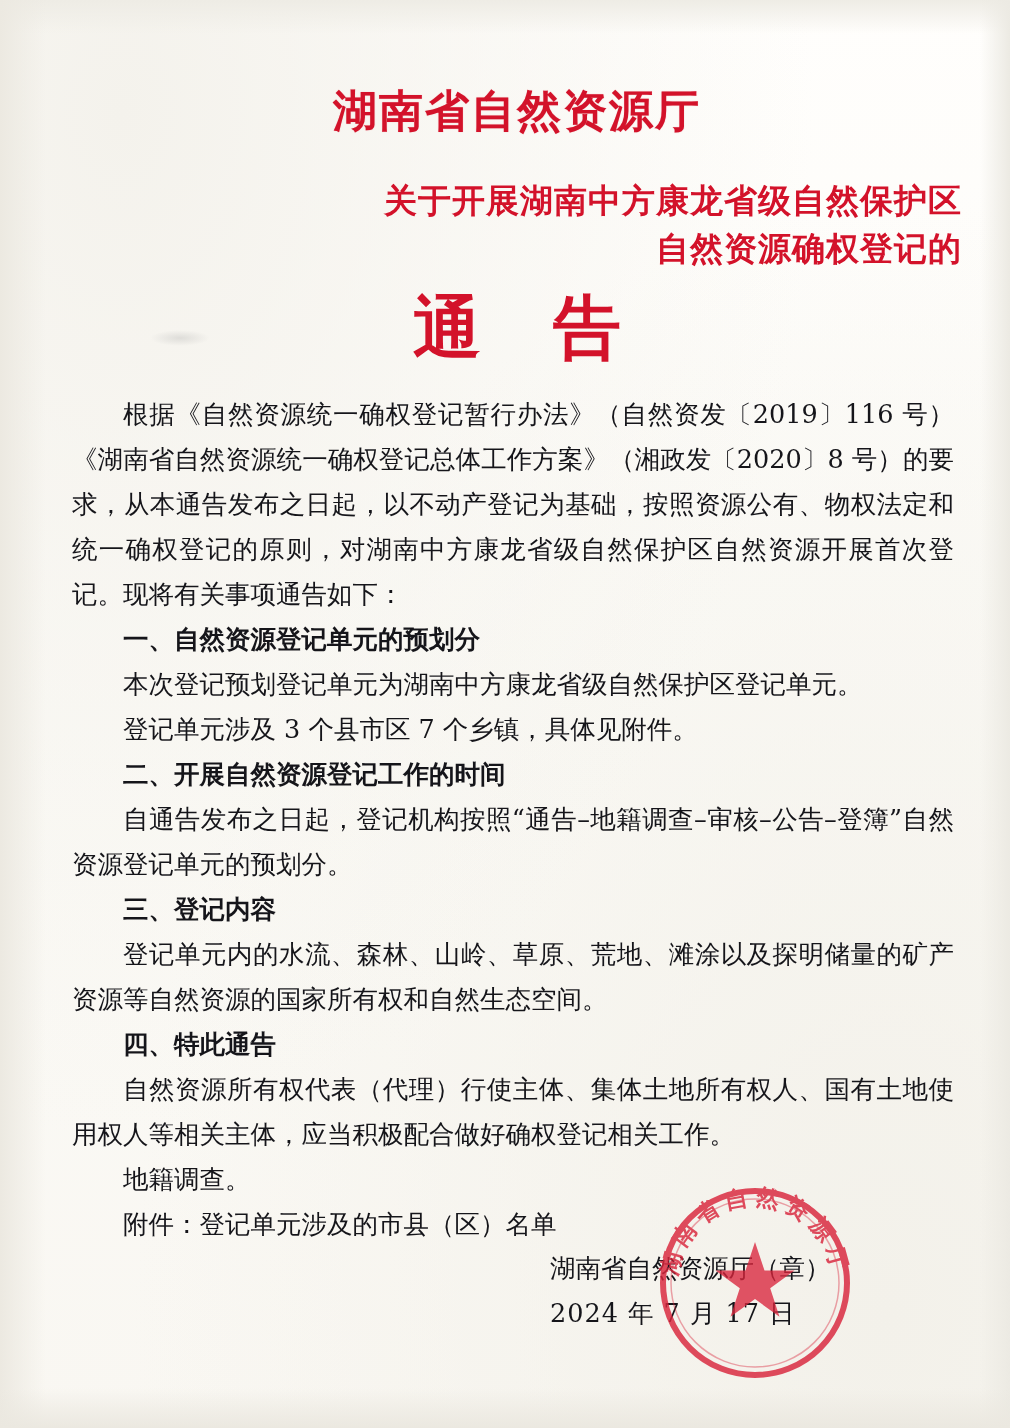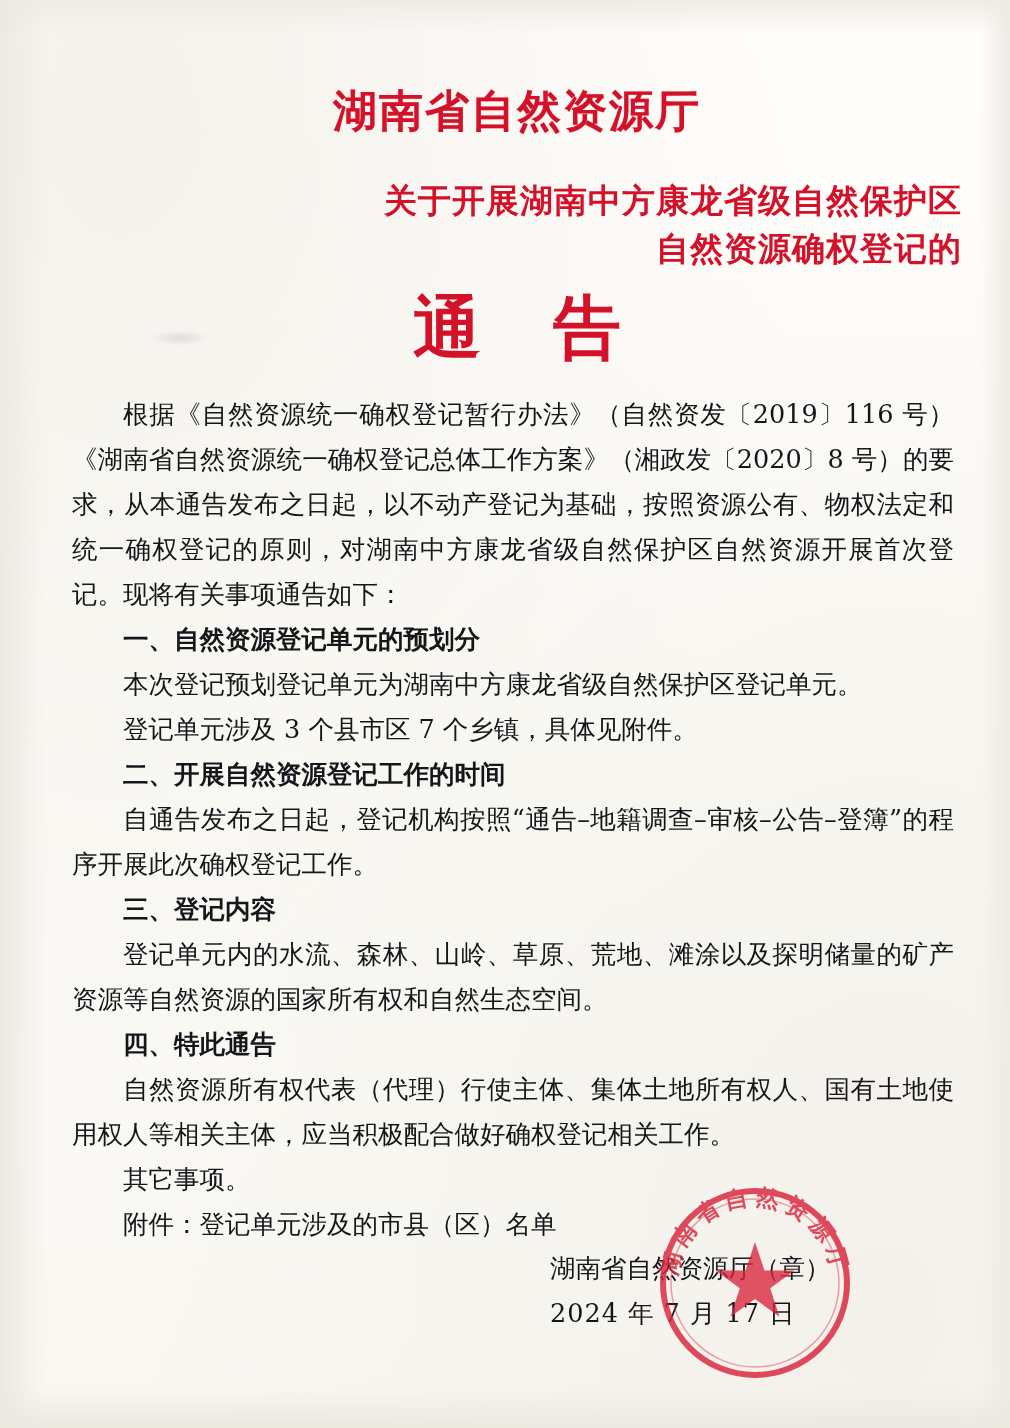--- a/index.html
+++ b/index.html
@@ -161,26 +161,26 @@
     </div>
 
     <div class="doc-type">通告</div>
 
     <div class="body-text">
       <p class="p-indent">根据《自然资源统一确权登记暂行办法》（自然资发〔2019〕116 号）《湖南省自然资源统一确权登记总体工作方案》（湘政发〔2020〕8 号）的要求，从本通告发布之日起，以不动产登记为基础，按照资源公有、物权法定和统一确权登记的原则，对湖南中方康龙省级自然保护区自然资源开展首次登记。现将有关事项通告如下：</p>
       <p class="section-head">一、自然资源登记单元的预划分</p>
       <p class="p-indent">本次登记预划登记单元为湖南中方康龙省级自然保护区登记单元。</p>
       <p class="p-indent">登记单元涉及 3 个县市区 7 个乡镇，具体见附件。</p>
       <p class="section-head">二、开展自然资源登记工作的时间</p>
-      <p class="p-indent">自通告发布之日起，登记机构按照“通告–地籍调查–审核–公告–登簿”的程序开展此次确权登记工作。</p>
+      <p class="p-indent">自通告发布之日起，登记机构按照“通告–地籍调查–审核–公告–登簿”自然资源登记单元的预划分。</p>
       <p class="section-head">三、登记内容</p>
       <p class="p-indent">登记单元内的水流、森林、山岭、草原、荒地、滩涂以及探明储量的矿产资源等自然资源的国家所有权和自然生态空间。</p>
       <p class="section-head">四、特此通告</p>
       <p class="p-indent">自然资源所有权代表（代理）行使主体、集体土地所有权人、国有土地使用权人等相关主体，应当积极配合做好确权登记相关工作。</p>
-      <p class="p-indent">其它事项。</p>
+      <p class="p-indent">地籍调查。</p>
       <p class="p-indent">附件：登记单元涉及的市县（区）名单</p>
     </div>
   </div>
 
   <div class="signature">
     <span class="sig-line">湖南省自然资源厅（章）</span>
     <span class="sig-date">2024 年 7 月 17 日</span>
   </div>
 
   <div class="seal">

